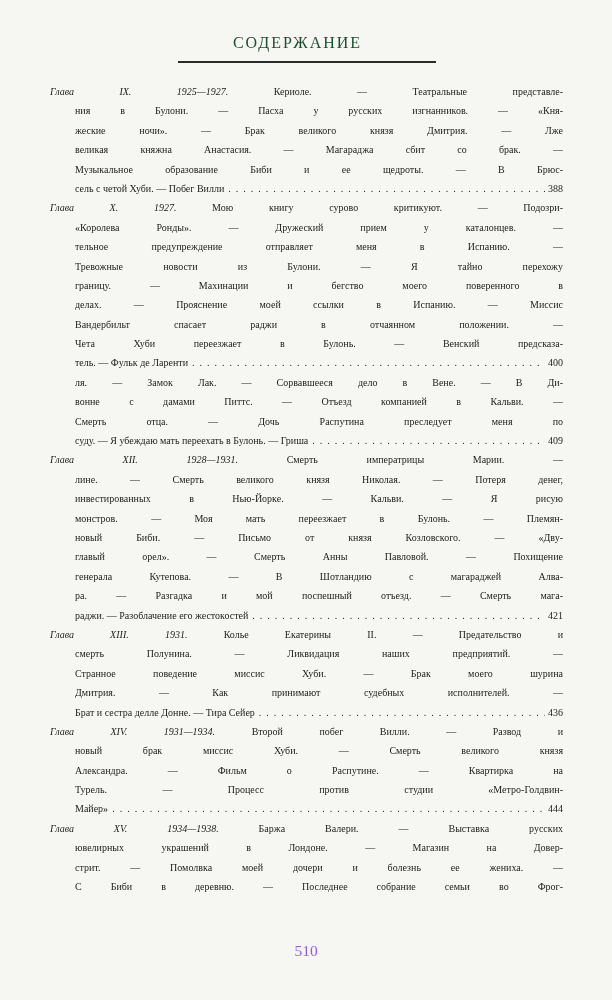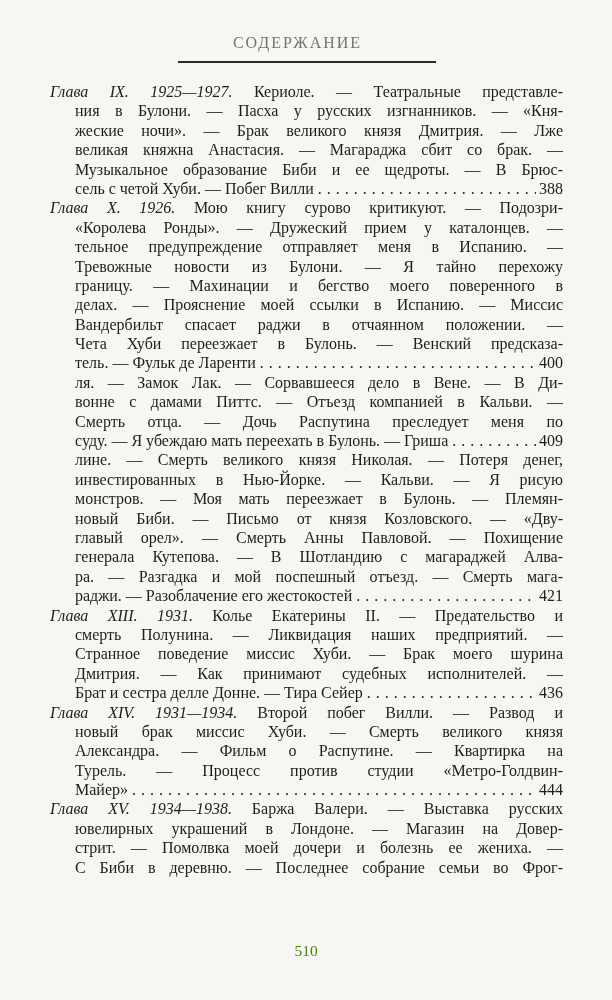--- a/index.html
+++ b/index.html
@@ -8,29 +8,29 @@
     background:#f6f6f3;
     font-family:"Liberation Serif","DejaVu Serif",serif;
     color:#1d1d1d;
     position:relative;
     overflow:hidden;
   }
   .page-title {
     position:absolute; top:34px; left:0; width:595px;
     text-align:center;
     font-size:16px; letter-spacing:2px;
-    color:#737373;
+    color:#14532d;
   }
   .title-rule {
     position:absolute; top:61px; left:178px; width:258px; height:1.5px;
     background:#2b2b2b;
   }
   .toc {
     position:absolute; top:82px; left:50px; width:513px;
-    font-size:16px; line-height:19.4px;
+    font-size:10px; line-height:19.4px;
   }
   .tline {
     height:19.4px; overflow:hidden;
     text-align:justify; text-align-last:justify;
     white-space:normal;
   }
   .tline.cont, .lline.cont { margin-left:25px; }
   .chap { font-style:italic; }
   .lline {
     height:19.4px; overflow:hidden;
@@ -41,21 +41,21 @@
     flex:1 1 auto; overflow:hidden; white-space:nowrap;
     margin-left:4px; margin-right:3px;
     letter-spacing:5px; color:#1d1d1d;
   }
   .dots::after {
     content:"................................................................................";
   }
   .pnum { white-space:nowrap; }
   .page-footer {
     position:absolute; top:942px; left:0; width:612px;
-    text-align:center; font-size:15.5px; color:#4d7c0f;
+    text-align:center; font-size:15.5px; color:#8b5cf6;
   }
 </style>
 </head>
 <body>
 
 <div class="page-title">СОДЕРЖАНИЕ</div>
 <div class="title-rule"></div>
 
 <div class="toc">
     <div class="entry">
@@ -64,21 +64,21 @@
       <div class="tline cont">жеские ночи». — Брак великого князя Дмитрия. — Лже</div>
       <div class="tline cont">великая княжна Анастасия. — Магараджа сбит со брак. —</div>
       <div class="tline cont">Музыкальное образование Биби и ее щедроты. — В Брюс-</div>
       <div class="lline cont">
         <span class="ltext">сель с четой Хуби. — Побег Вилли</span>
         <span class="dots"></span>
         <span class="pnum">388</span>
       </div>
     </div>
     <div class="entry">
-      <div class="tline first"><span class="chap">Глава X. 1926.</span> <span>Мою книгу сурово критикуют. — Подозри-</span></div>
+      <div class="tline first"><span class="chap">Глава X. 1927.</span> <span>Мою книгу сурово критикуют. — Подозри-</span></div>
       <div class="tline cont">«Королева Ронды». — Дружеский прием у каталонцев. —</div>
       <div class="tline cont">тельное предупреждение отправляет меня в Испанию. —</div>
       <div class="tline cont">Тревожные новости из Булони. — Я тайно перехожу</div>
       <div class="tline cont">границу. — Махинации и бегство моего поверенного в</div>
       <div class="tline cont">делах. — Прояснение моей ссылки в Испанию. — Миссис</div>
       <div class="tline cont">Вандербильт спасает раджи в отчаянном положении. —</div>
       <div class="tline cont">Чета Хуби переезжает в Булонь. — Венский предсказа-</div>
       <div class="lline cont">
         <span class="ltext">тель. — Фульк де Ларенти</span>
         <span class="dots"></span>
@@ -89,20 +89,21 @@
       <div class="tline cont">ля. — Замок Лак. — Сорвавшееся дело в Вене. — В Ди-</div>
       <div class="tline cont">вонне с дамами Питтс. — Отъезд компанией в Кальви. —</div>
       <div class="tline cont">Смерть отца. — Дочь Распутина преследует меня по</div>
       <div class="lline cont">
         <span class="ltext">суду. — Я убеждаю мать переехать в Булонь. — Гриша</span>
         <span class="dots"></span>
         <span class="pnum">409</span>
       </div>
     </div>
     <div class="entry">
+      <div class="tline first"><span class="chap">Глава XII. 1928—1931.</span> <span>Смерть императрицы Марии. —</span></div>
       <div class="tline cont">лине. — Смерть великого князя Николая. — Потеря денег,</div>
       <div class="tline cont">инвестированных в Нью-Йорке. — Кальви. — Я рисую</div>
       <div class="tline cont">монстров. — Моя мать переезжает в Булонь. — Племян-</div>
       <div class="tline cont">новый Биби. — Письмо от князя Козловского. — «Дву-</div>
       <div class="tline cont">главый орел». — Смерть Анны Павловой. — Похищение</div>
       <div class="tline cont">генерала Кутепова. — В Шотландию с магараджей Алва-</div>
       <div class="tline cont">ра. — Разгадка и мой поспешный отъезд. — Смерть мага-</div>
       <div class="lline cont">
         <span class="ltext">раджи. — Разоблачение его жестокостей</span>
         <span class="dots"></span>

